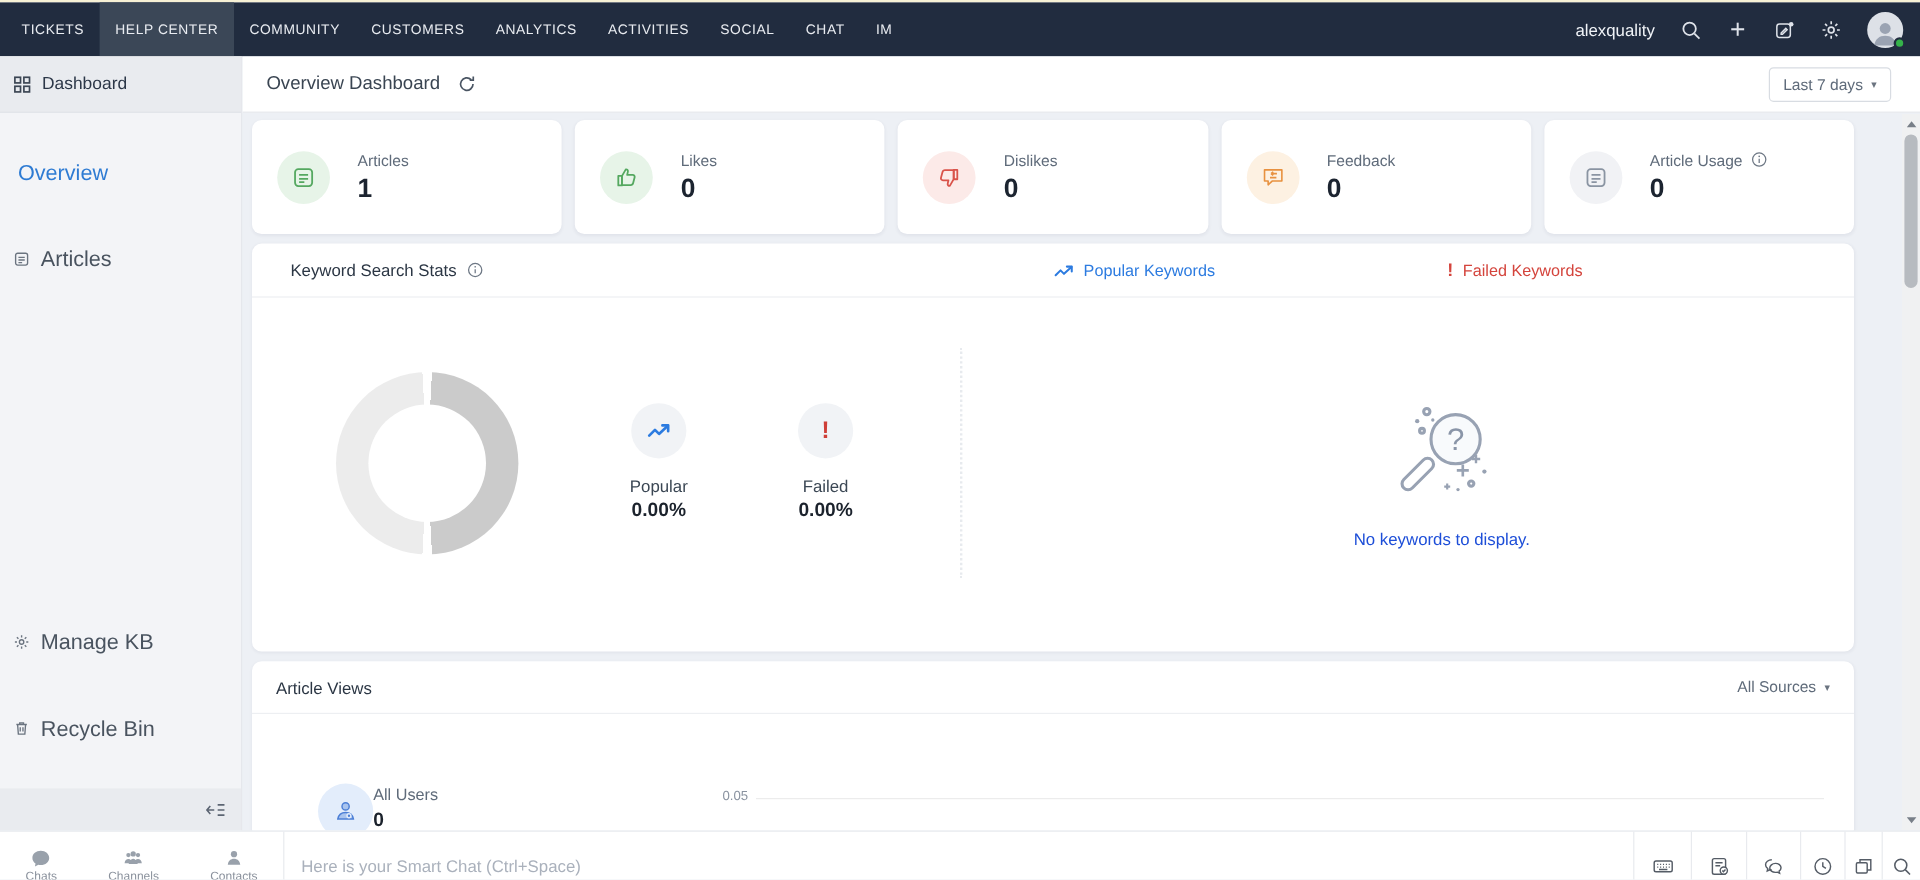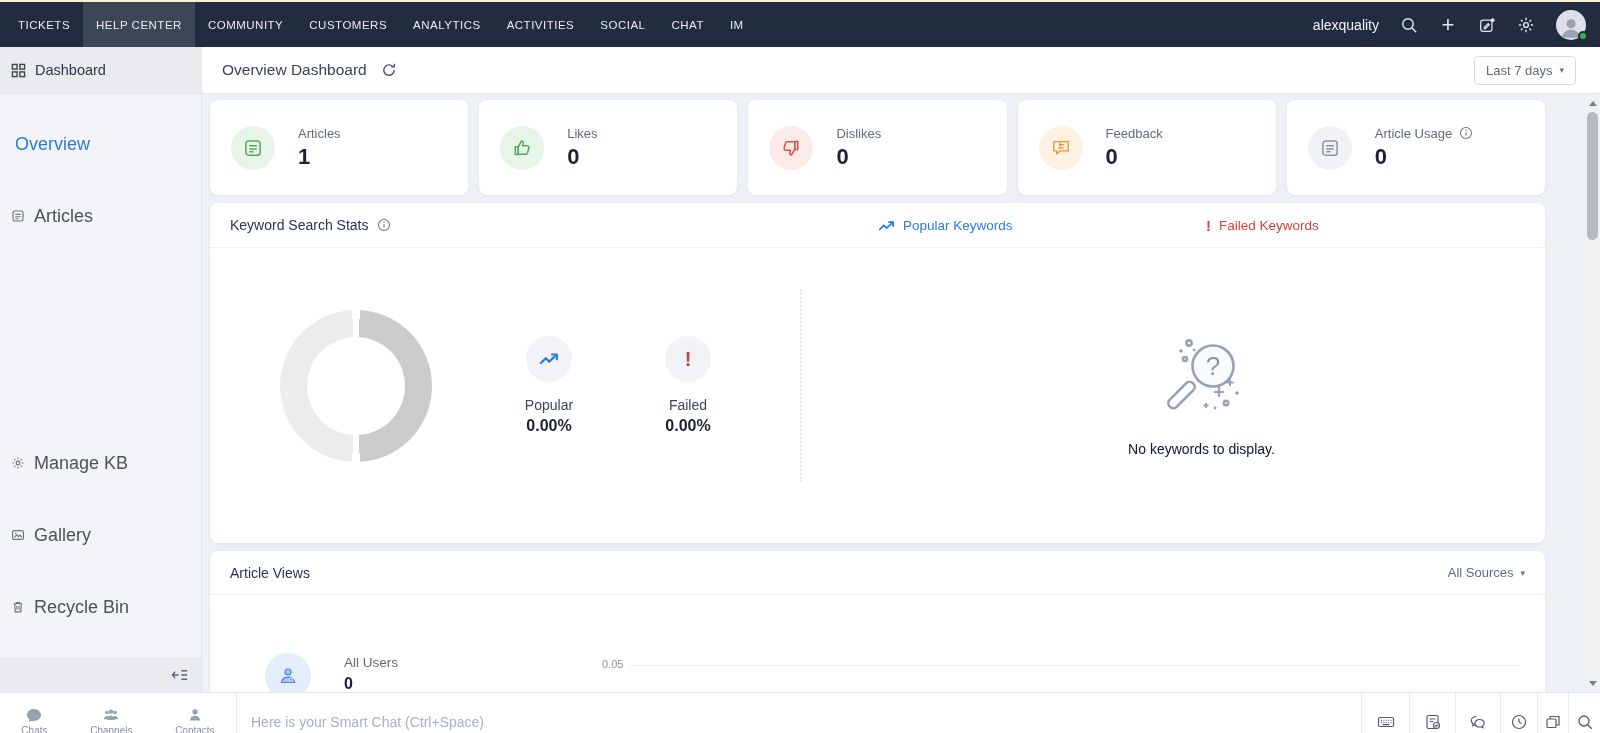--- a/index.html
+++ b/index.html
@@ -56,21 +56,21 @@
   .ic-red    { background:#fceae8; color:#d9534a; }
   .ic-orange { background:#fdf1e2; color:#e8913f; }
   .ic-gray   { background:#f1f2f5; color:#8a94a2; }
   .card-label { font-size:13px; color:#5f6b7a; display:flex; align-items:center; gap:7px; }
   .card-value { font-size:22px; font-weight:700; color:#1c2430; margin-top:3px; }
   .info-ic { width:14px; height:14px; color:#6e7885; display:inline-flex; }
   .info-ic svg { width:14px; height:14px; }
 
   
   .kw-panel { margin-top:8px; background:#fff; border-radius:8px; box-shadow:0 1px 3px rgba(30,40,60,.06); height:340px; position:relative; }
-  .kw-head { height:45px; border-bottom:1px solid #edeff2; display:flex; align-items:center; padding-left:20px; position:relative; }
+  .kw-head { height:45px; border-bottom:1px solid #edeff2; display:flex; align-items:center; padding-left:32px; position:relative; }
   .panel-title { font-size:14px; color:#2b3644; display:flex; align-items:center; gap:8px; }
   .kw-tab { position:absolute; top:0; height:45px; display:flex; align-items:center; gap:8px; font-size:13.5px; cursor:pointer; }
   .kw-tab.popular { left:668px; color:#2c7be0; }
   .kw-tab.failed  { left:996px; color:#d4443c; }
   .kw-tab svg { width:17px; height:12px; }
   .excl { font-weight:700; font-size:15px; }
   .kw-body { position:relative; height:294px; }
   .donut { position:absolute; left:70px; top:62px; width:152px; height:152px; border-radius:50%;
            background:conic-gradient(#ffffff 0deg 3deg, #cbcbcb 3deg 177deg, #ffffff 177deg 183deg, #ececec 183deg 357deg, #ffffff 357deg 360deg); }
   .donut::after { content:""; position:absolute; left:27px; top:27px; width:98px; height:98px; border-radius:50%; background:#fff; }
@@ -78,28 +78,28 @@
   .metric.popular { left:339px; }
   .metric.failed  { left:478px; }
   .metric-ic { width:46px; height:46px; border-radius:50%; background:#f1f3f6; margin:0 auto; display:flex; align-items:center; justify-content:center; }
   .metric-ic svg { width:20px; height:14px; color:#2c7be0; }
   .metric-ic .excl { color:#cf3f38; font-size:20px; }
   .metric-label { margin-top:15px; font-size:14px; color:#3b4754; }
   .metric-value { margin-top:4px; font-size:16px; font-weight:700; color:#1b222c; }
   .kw-divider { position:absolute; left:590px; top:42px; height:192px; border-left:2px dotted #e7eaee; }
   .kw-empty { position:absolute; left:590px; right:0; top:0; bottom:0; display:flex; flex-direction:column; align-items:center; justify-content:center; padding-left:58px; }
   .kw-empty svg { width:92px; height:92px; }
-  .empty-text { margin-top:16px; font-size:14px; color:#0f172a; }
+  .empty-text { margin-top:16px; font-size:14px; color:#1d4ed8; }
 
   
   .av-panel { margin-top:8px; background:#fff; border-radius:8px 8px 0 0; box-shadow:0 1px 3px rgba(30,40,60,.06); height:280px; }
   .av-head { height:44px; border-bottom:1px solid #edeff2; display:flex; align-items:center; padding:0 20px; }
   .src-btn { margin-left:auto; display:flex; align-items:center; gap:7px; font-size:13px; color:#5f6b7a; cursor:pointer; }
   .av-body { position:relative; height:236px; }
-  .av-legend { position:absolute; left:55px; top:58px; display:flex; gap:33px; }
+  .av-legend { position:absolute; left:55px; top:58px; display:flex; gap:0; }
   .legend-ic { width:46px; height:46px; border-radius:50%; background:#e3edfb; display:flex; align-items:center; justify-content:center; }
   .legend-ic svg { width:22px; height:22px; }
   .legend-label { font-size:13.5px; color:#5f6b7a; margin-top:2px; }
   .legend-value { font-size:16px; font-weight:700; color:#1b222c; margin-top:5px; }
   .y-tick { position:absolute; left:392px; top:63px; font-size:11px; color:#8a93a0; }
   .gridline { position:absolute; left:420px; right:25px; top:70px; height:1px; background:#ececec; }
 
   
   .scrollbar { position:absolute; right:0; top:48px; bottom:0; width:15px; background:#f0f1f2; }
   .sb-arrow { position:absolute; left:0; width:15px; height:13px; display:flex; align-items:center; justify-content:center; cursor:pointer; }
@@ -197,28 +197,20 @@
         </svg>
       <span>Articles</span>
     </div>
     <div class="sb-spacer"></div>
     <div class="sb-item">
       <svg viewBox="0 0 16 16" fill="none" stroke="currentColor" stroke-width="1.3">
           <circle cx="8" cy="8" r="2.1"></circle>
           <path d="M8 1.6v2M8 12.4v2M1.6 8h2M12.4 8h2M3.5 3.5L5 5M11 11l1.5 1.5M12.5 3.5L11 5M5 11l-1.5 1.5"></path>
         </svg>
       <span>Manage KB</span>
-    </div>
-    <div class="sb-item">
-      <svg viewBox="0 0 16 16" fill="none" stroke="currentColor" stroke-width="1.3">
-          <rect x="1.8" y="3" width="12.4" height="10" rx="1.5"></rect>
-          <path d="M4 10.8l2.6-3 2 2.2 1.6-1.8 2.3 2.6"></path>
-          <circle cx="5.4" cy="6" r=".9" fill="currentColor" stroke="none"></circle>
-        </svg>
-      <span>Gallery</span>
     </div>
     <div class="sb-item">
       <svg viewBox="0 0 16 16" fill="none" stroke="currentColor" stroke-width="1.3">
           <path d="M3 4.3h10M6.2 4.3V2.8h3.6v1.5M4.2 4.3l.7 9.2h6.2l.7-9.2"></path>
           <path d="M6.7 6.8v4.2M9.3 6.8v4.2"></path>
         </svg>
       <span>Recycle Bin</span>
     </div>
     <div class="sb-collapse">
       <svg viewBox="0 0 18 14" fill="none" stroke="currentColor" stroke-width="1.4">

